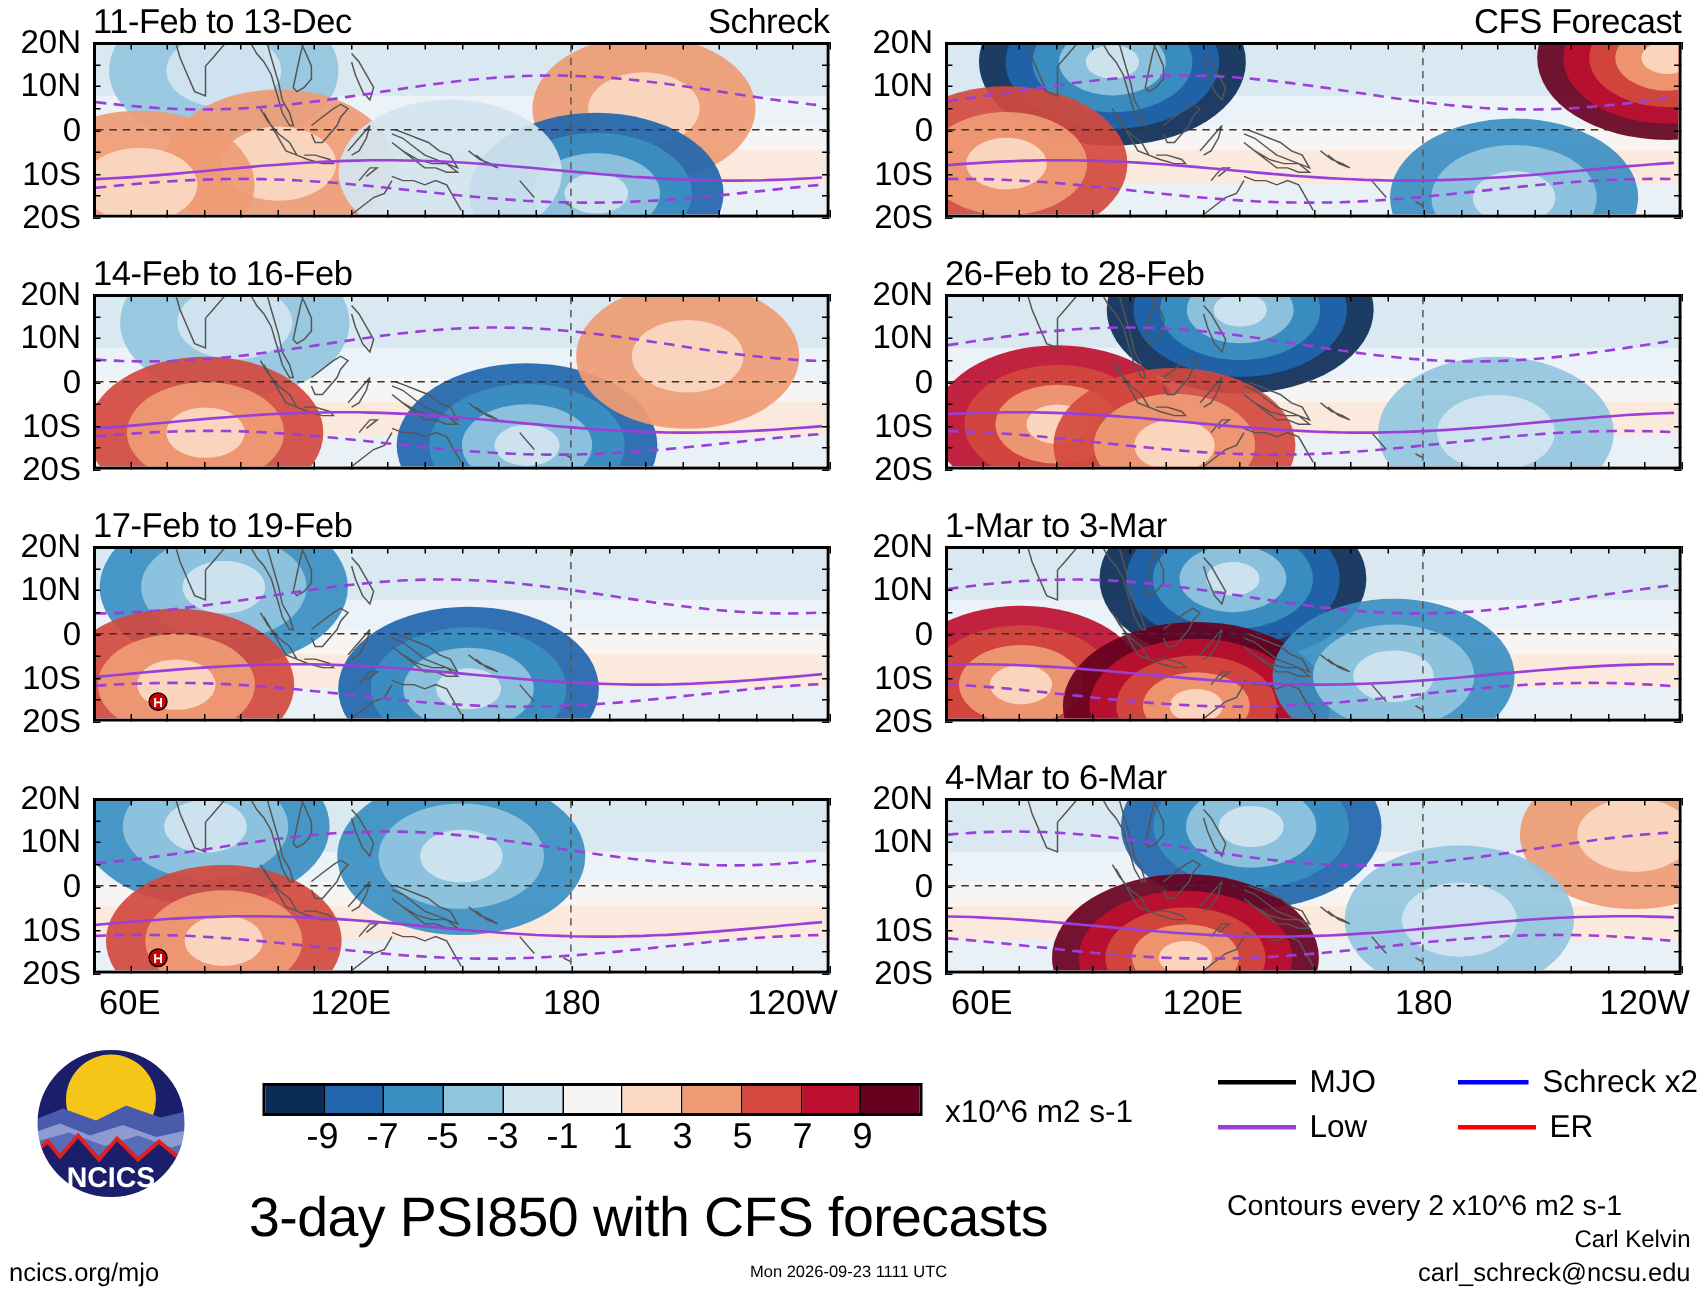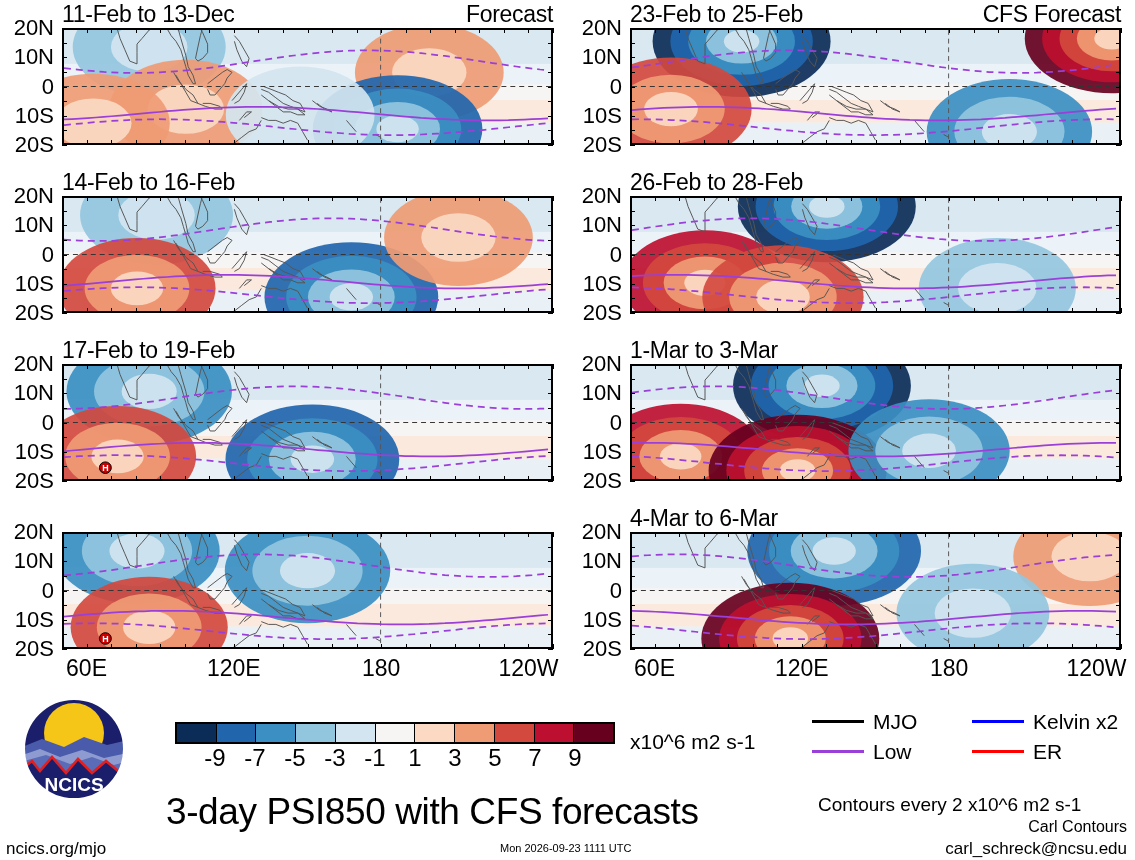--- a/index.html
+++ b/index.html
@@ -60,21 +60,21 @@
   .email{position:absolute;right:8px;top:840px;font-size:17px;line-height:17px;white-space:nowrap;}
   .siteurl{position:absolute;left:6px;top:840px;font-size:17px;line-height:17px;white-space:nowrap;}
   .stamp{position:absolute;left:500px;top:843px;font-size:11px;line-height:11px;white-space:nowrap;}
 </style>
 </head>
 <body>
 
 <div class="panels">
     <div class="panel" style="left: 62px; top: 28px; width: 491px; height: 117px;">
       <div class="panel-title">11-Feb to 13-Dec</div>
-      <div class="panel-corner">Forecast</div>
+      <div class="panel-corner">Schreck</div>
       <div class="map">
         <svg class="mapsvg" viewBox="0 0 491 117" preserveAspectRatio="none">
           <rect width="491" height="117" fill="#f7f5f3"></rect>
           <rect x="0" y="0.0" width="491" height="35.1" fill="#d3e5f0" opacity="0.85"></rect>
           <rect x="0" y="35.1" width="491" height="21.1" fill="#eaf2f8" opacity="0.85"></rect>
           <rect x="0" y="56.2" width="491" height="16.4" fill="#f7f5f3" opacity="0.85"></rect>
           <rect x="0" y="72.5" width="491" height="23.4" fill="#fbe6d8" opacity="0.85"></rect>
           <rect x="0" y="95.9" width="491" height="21.1" fill="#e8f0f6" opacity="0.85"></rect>
           <ellipse cx="85.9" cy="17.6" rx="77.1" ry="51.2" fill="#92c5de" opacity="0.92"></ellipse>
           <ellipse cx="85.9" cy="17.6" rx="38.6" ry="25.6" fill="#d3e5f0" opacity="0.92"></ellipse>
@@ -460,21 +460,20 @@
       <div class="tick" style="left: 0px; top: 117px; width: 5px; height: 1px;"></div>
       <div class="tick" style="left: 486px; top: 117px; width: 5px; height: 1px;"></div>
       <div class="xlabels">
         <div class="xlab" style="left: 24.55px;">60E</div>
         <div class="xlab" style="left: 171.85px;">120E</div>
         <div class="xlab" style="left: 319.15px;">180</div>
         <div class="xlab" style="left: 466.45px;">120W</div>
       </div>
     </div>
     <div class="panel" style="left: 630px; top: 28px; width: 491px; height: 117px;">
-      <div class="panel-title">23-Feb to 25-Feb</div>
       <div class="panel-corner">CFS Forecast</div>
       <div class="map">
         <svg class="mapsvg" viewBox="0 0 491 117" preserveAspectRatio="none">
           <rect width="491" height="117" fill="#f7f5f3"></rect>
           <rect x="0" y="0.0" width="491" height="35.1" fill="#d3e5f0" opacity="0.85"></rect>
           <rect x="0" y="35.1" width="491" height="21.1" fill="#eaf2f8" opacity="0.85"></rect>
           <rect x="0" y="56.2" width="491" height="16.4" fill="#f7f5f3" opacity="0.85"></rect>
           <rect x="0" y="72.5" width="491" height="23.4" fill="#fbe6d8" opacity="0.85"></rect>
           <rect x="0" y="95.9" width="491" height="21.1" fill="#e8f0f6" opacity="0.85"></rect>
           <ellipse cx="110.5" cy="11.7" rx="89.7" ry="57.8" fill="#0c2c58" opacity="0.92"></ellipse>
@@ -929,33 +928,33 @@
 <div class="cbar-units">x10^6 m2 s-1</div>
 
 <div class="legend">
   <div class="legrow">
     <div class="legitem">
       <span class="legline" style="border-top-color:#000000"></span>
       <span class="legtxt">MJO</span>
     </div>
     <div class="legitem">
       <span class="legline" style="border-top-color:#0000ff"></span>
-      <span class="legtxt">Kelvin x2</span>
+      <span class="legtxt">Schreck x2</span>
     </div>
   </div>
   <div class="legrow">
     <div class="legitem">
       <span class="legline" style="border-top-color:#9a3fd8"></span>
       <span class="legtxt">Low</span>
     </div>
     <div class="legitem">
       <span class="legline" style="border-top-color:#ff0000"></span>
       <span class="legtxt">ER</span>
     </div>
   </div>
 </div>
 
 <div class="maintitle">3-day PSI850 with CFS forecasts</div>
 <div class="contnote">Contours every 2 x10^6 m2 s-1</div>
-<div class="author">Carl Contours</div>
+<div class="author">Carl Kelvin</div>
 <div class="email">carl_schreck@ncsu.edu</div>
 <div class="siteurl">ncics.org/mjo</div>
 <div class="stamp">Mon 2026-09-23 1111 UTC</div>
 
 </body></html>

